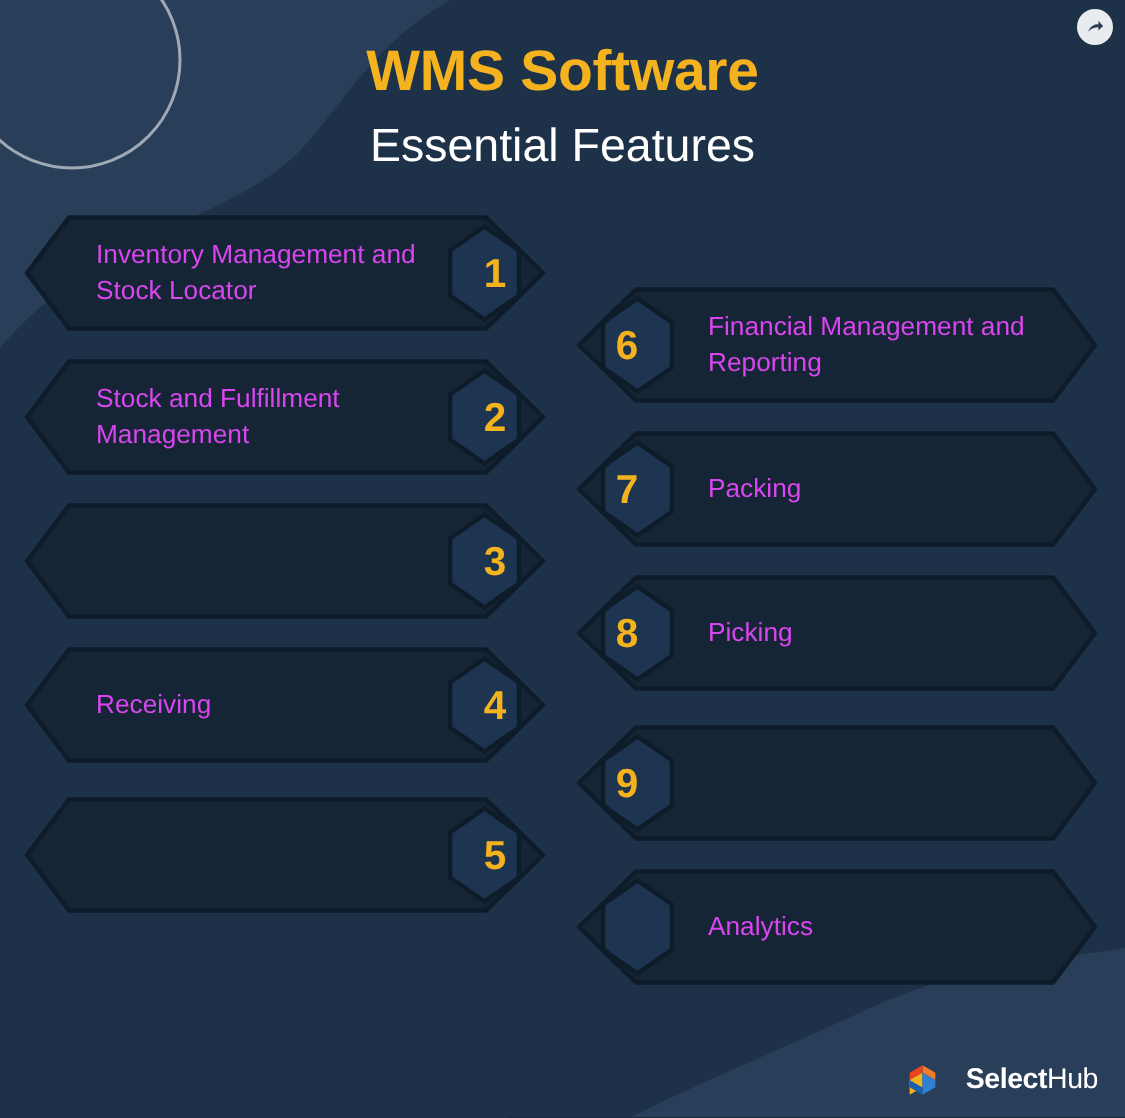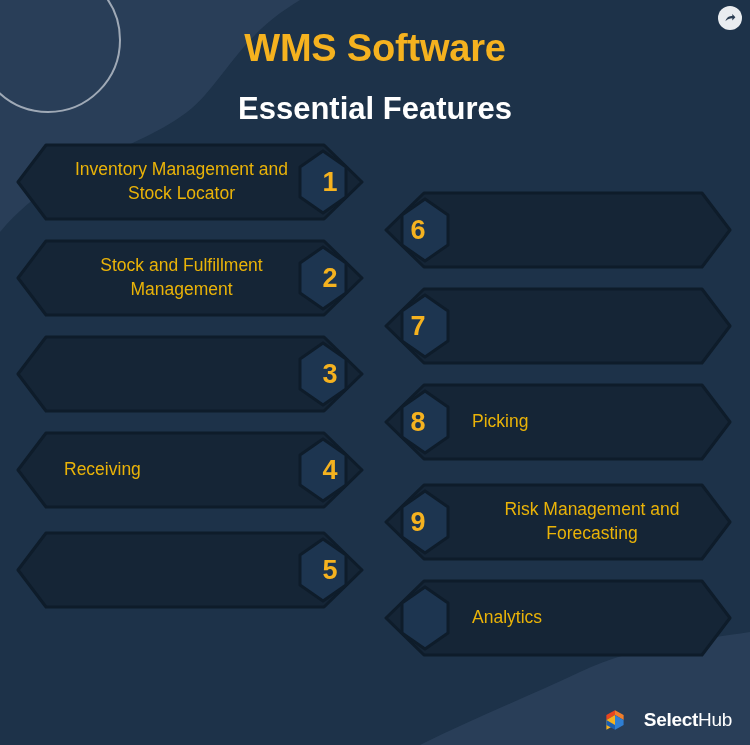--- a/index.html
+++ b/index.html
@@ -36,24 +36,24 @@
   }
   .title-main {
     font-size: 38px;
     font-weight: bold;
     color: #f5b21f;
     letter-spacing: -0.2px;
     line-height: 1.18;
   }
   .title-sub {
     font-size: 31px;
-    font-weight: bold;
+    font-weight: normal;
     color: #ffffff;
     line-height: 1.3;
-    margin-top: 18px;
+    margin-top: 6px;
   }
 
   
   .share-btn {
     position: absolute;
     top: 6px;
     right: 8px;
     width: 24px;
     height: 24px;
     border-radius: 50%;
@@ -76,24 +76,23 @@
     left: 0;
     overflow: visible;
   }
   .row-label {
     position: absolute;
     top: 0;
     height: 78px;
     display: flex;
     align-items: center;
     font-size: 17.5px;
-    color: #eab308;
+    color: #d946ef;
     line-height: 1.35;
     z-index: 3;
-    text-align: center;
   }
   .row-num {
     position: absolute;
     top: 0;
     height: 78px;
     display: flex;
     align-items: center;
     justify-content: center;
     font-size: 27px;
     font-weight: bold;
@@ -192,46 +191,47 @@
       <path d="M305,8 L328,24 L328,54 L305,70 L282,54 L282,24 Z" fill="#1d3550" stroke="#0e1c2a" stroke-width="3" stroke-linejoin="round"></path>
     </svg>
     <div class="row-num">5</div>
   </div>
 
   <div class="row col-right" style="top:191px">
     <svg class="rowshape" width="360" height="78" viewBox="0 0 360 78">
       <path d="M52,2 L330,2 L358,39 L330,76 L52,76 L14,39 Z" fill="#152536" stroke="#0e1c2a" stroke-width="3" stroke-linejoin="round"></path>
       <path d="M53,8 L76,24 L76,54 L53,70 L30,54 L30,24 Z" fill="#1d3550" stroke="#0e1c2a" stroke-width="3" stroke-linejoin="round"></path>
     </svg>
+    <div class="row-label">Financial Management and Reporting</div>
     <div class="row-num">6</div>
   </div>
 
   <div class="row col-right" style="top:287px">
     <svg class="rowshape" width="360" height="78" viewBox="0 0 360 78">
       <path d="M52,2 L330,2 L358,39 L330,76 L52,76 L14,39 Z" fill="#152536" stroke="#0e1c2a" stroke-width="3" stroke-linejoin="round"></path>
       <path d="M53,8 L76,24 L76,54 L53,70 L30,54 L30,24 Z" fill="#1d3550" stroke="#0e1c2a" stroke-width="3" stroke-linejoin="round"></path>
     </svg>
+    <div class="row-label">Packing</div>
     <div class="row-num">7</div>
   </div>
 
   <div class="row col-right" style="top:383px">
     <svg class="rowshape" width="360" height="78" viewBox="0 0 360 78">
       <path d="M52,2 L330,2 L358,39 L330,76 L52,76 L14,39 Z" fill="#152536" stroke="#0e1c2a" stroke-width="3" stroke-linejoin="round"></path>
       <path d="M53,8 L76,24 L76,54 L53,70 L30,54 L30,24 Z" fill="#1d3550" stroke="#0e1c2a" stroke-width="3" stroke-linejoin="round"></path>
     </svg>
     <div class="row-label">Picking</div>
     <div class="row-num">8</div>
   </div>
 
   <div class="row col-right" style="top:483px">
     <svg class="rowshape" width="360" height="78" viewBox="0 0 360 78">
       <path d="M52,2 L330,2 L358,39 L330,76 L52,76 L14,39 Z" fill="#152536" stroke="#0e1c2a" stroke-width="3" stroke-linejoin="round"></path>
       <path d="M53,8 L76,24 L76,54 L53,70 L30,54 L30,24 Z" fill="#1d3550" stroke="#0e1c2a" stroke-width="3" stroke-linejoin="round"></path>
     </svg>
-    <div class="row-label">Risk Management and Forecasting</div>
     <div class="row-num">9</div>
   </div>
 
   <div class="row col-right" style="top:579px">
     <svg class="rowshape" width="360" height="78" viewBox="0 0 360 78">
       <path d="M52,2 L330,2 L358,39 L330,76 L52,76 L14,39 Z" fill="#152536" stroke="#0e1c2a" stroke-width="3" stroke-linejoin="round"></path>
       <path d="M53,8 L76,24 L76,54 L53,70 L30,54 L30,24 Z" fill="#1d3550" stroke="#0e1c2a" stroke-width="3" stroke-linejoin="round"></path>
     </svg>
     <div class="row-label">Analytics</div>
   </div>

